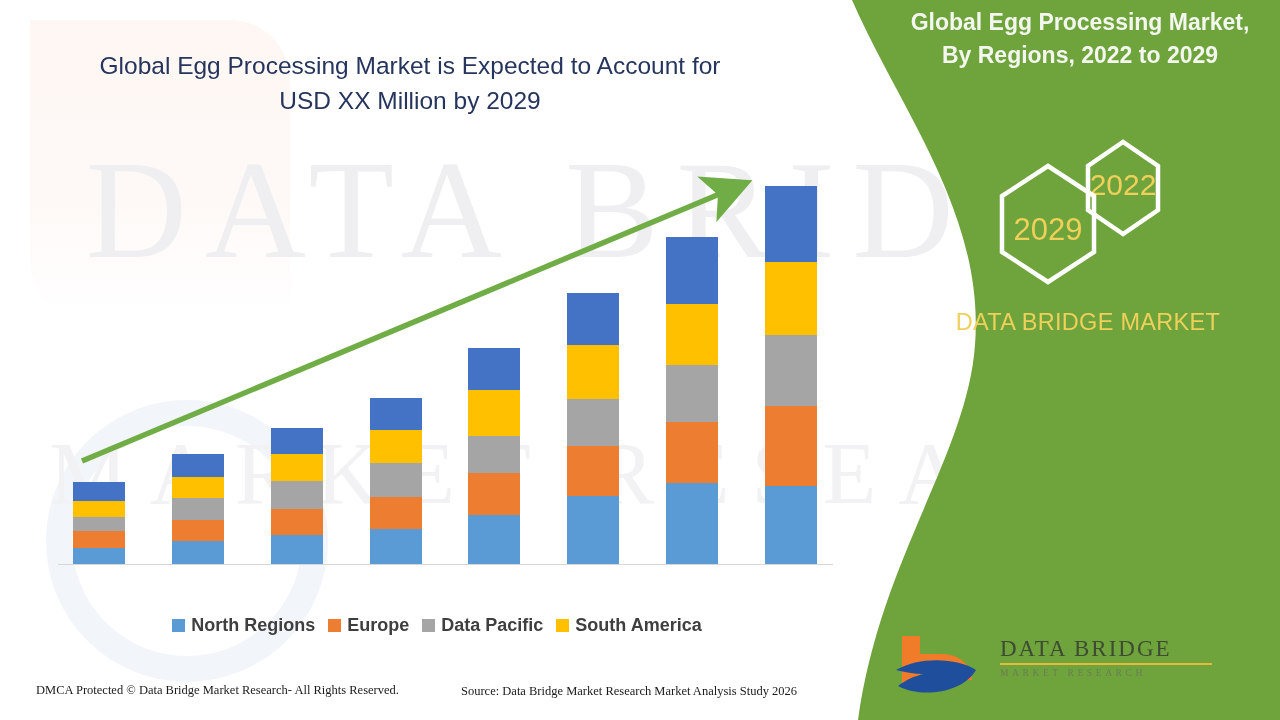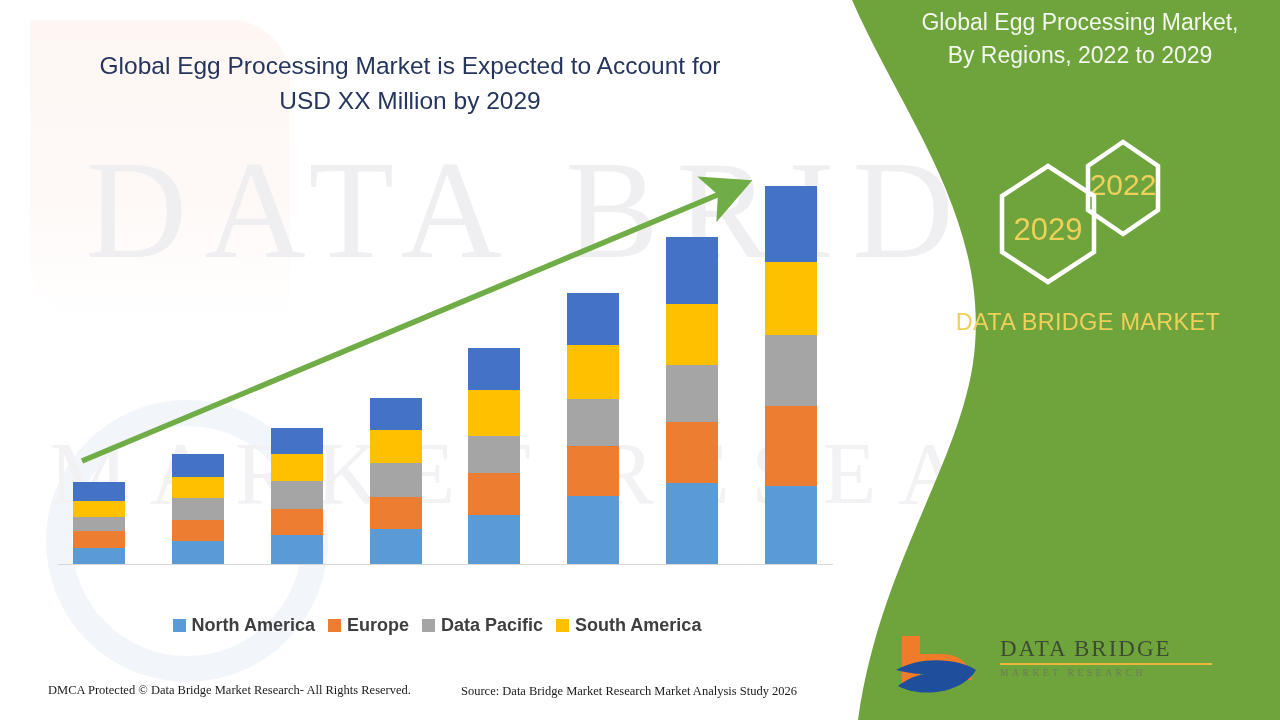--- a/index.html
+++ b/index.html
@@ -55,35 +55,35 @@
     position:absolute;left:42px;top:615px;width:790px;
     display:flex;justify-content:center;align-items:center;gap:13px;
   }
   .lg-item{display:flex;align-items:center;gap:6px;}
   .lg-sw{width:13px;height:13px;display:block;}
   .lg-tx{font-size:18px;font-weight:bold;color:#3f3f3f;white-space:nowrap;}
 
   .arrow{position:absolute;left:0;top:0;width:880px;height:720px;pointer-events:none;}
 
   .footer-left{
-    position:absolute;left:48px;top:683px;font-family:"Liberation Serif", serif;
+    position:absolute;left:36px;top:683px;font-family:"Liberation Serif", serif;
     font-size:12.5px;color:#1a1a1a;white-space:nowrap;
   }
   .footer-src{
     position:absolute;left:461px;top:684px;font-family:"Liberation Serif", serif;
     font-size:12.5px;color:#1a1a1a;white-space:nowrap;
   }
 
   
   .greenwrap{position:absolute;left:0;top:0;width:1280px;height:720px;z-index:2;}
   .green-content{position:absolute;left:880px;top:0;width:400px;height:720px;z-index:4;}
 
   .g-title{
     position:absolute;left:0;top:6px;width:400px;text-align:center;
-    color:#f3f7ef;font-size:23px;line-height:33px;font-weight:400;
+    color:#f3f7ef;font-size:23px;line-height:33px;font-weight:700;
   }
   .hexes{position:absolute;left:0;top:130px;width:400px;height:170px;}
   .brand{
     position:absolute;left:28px;top:306px;width:360px;text-align:center;
     color:#efd05a;font-size:23.5px;line-height:32px;letter-spacing:.3px;
   }
 
   .dbmr-logo{position:absolute;left:0;top:630px;width:400px;height:70px;}
   .dbmr-txt{
     position:absolute;left:120px;top:636px;width:240px;
@@ -202,21 +202,21 @@
               <div class="seg" title="North America 2029" style="height: 78.4149px; background: rgb(91, 155, 213);"></div>
             </div>
           </div>
         </div>
 
     </div>
 
     <div class="legend" id="legend">
         <div class="lg-item">
           <span class="lg-sw" style="background: rgb(91, 155, 213);"></span>
-          <span class="lg-tx">North America</span>
+          <span class="lg-tx">North Regions</span>
         </div>
         <div class="lg-item">
           <span class="lg-sw" style="background: rgb(237, 125, 49);"></span>
           <span class="lg-tx">Europe</span>
         </div>
         <div class="lg-item">
           <span class="lg-sw" style="background: rgb(165, 165, 165);"></span>
           <span class="lg-tx">Data Pacific</span>
         </div>
         <div class="lg-item">

